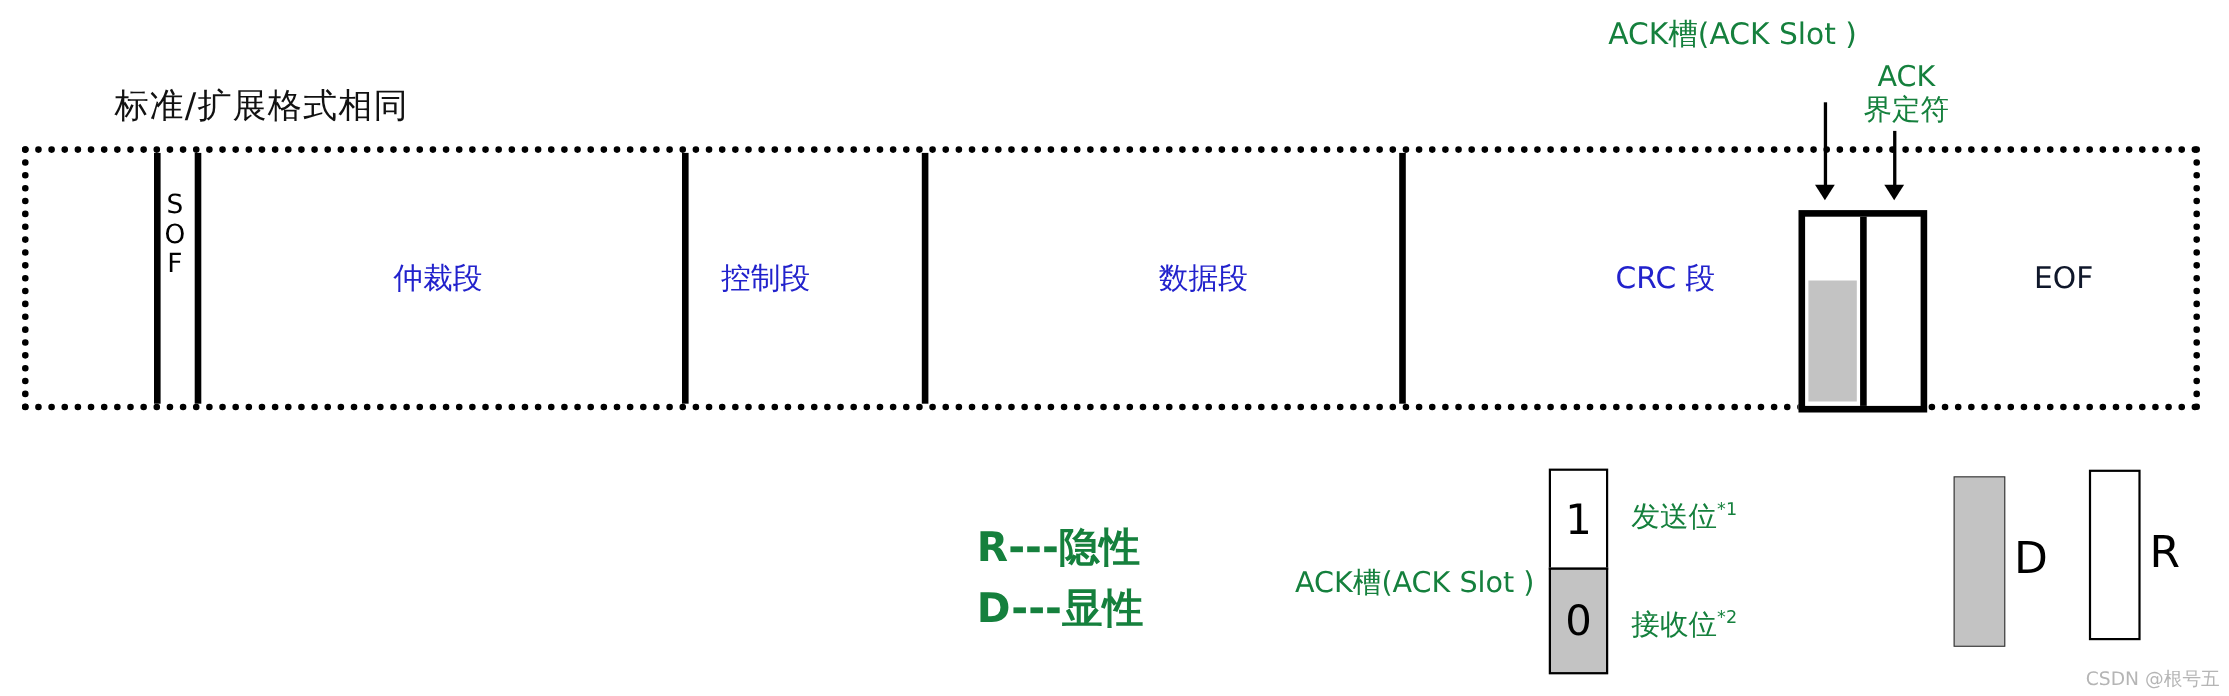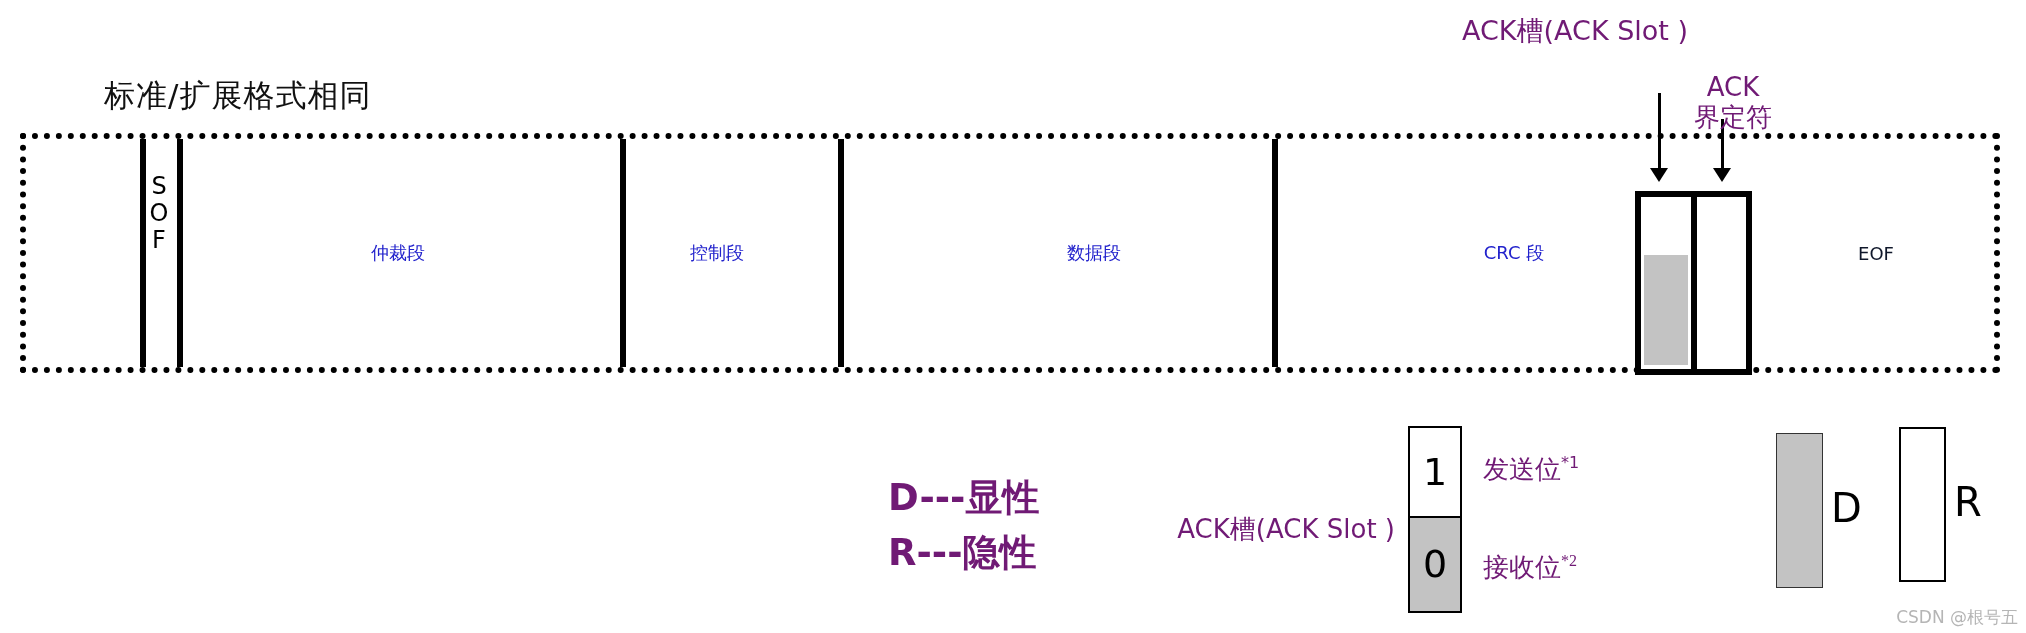--- a/index.html
+++ b/index.html
@@ -20,21 +20,21 @@
     width:1980px;height:240px;
     border:6px dotted #000;
     box-sizing:border-box;
     background:#fff;
   }
   .vline{
     position:absolute;top:139px;width:6px;height:228px;background:#000;
   }
   .seg-label{
     position:absolute;top:253px;transform:translate(-50%,-50%);
-    font-size:18px;color:#2222cc;white-space:nowrap;text-align:center;
+    font-size:27px;color:#2222cc;white-space:nowrap;text-align:center;
   }
   .seg-label.black{color:#0f172a;}
   .sof{
     position:absolute;left:159px;top:213px;transform:translate(-50%,-50%);
     display:flex;flex-direction:column;align-items:center;
     font-size:24px;line-height:27px;color:#000;
   }
   
   .ack-box{
     position:absolute;left:1635px;top:191px;width:117px;height:184px;
@@ -48,28 +48,28 @@
     position:absolute;left:3px;top:58px;width:44px;height:110px;
     background:#c3c3c3;
   }
   
   .arrow-line{position:absolute;width:3px;background:#000;}
   .arrow-head{
     position:absolute;width:0;height:0;
     border-left:9px solid transparent;border-right:9px solid transparent;
     border-top:14px solid #000;
   }
-  .red{color:#701a75;}
+  .red{color:#15803d;}
   .ack-top-label{
     position:absolute;left:1575px;top:13px;transform:translateX(-50%);
     font-size:27px;white-space:nowrap;
   }
   .ack-delim-label{
     position:absolute;left:1733px;top:55px;transform:translateX(-50%);
-    font-size:26px;line-height:30px;text-align:center;white-space:nowrap;margin-top:17px;
+    font-size:26px;line-height:30px;text-align:center;white-space:nowrap;
   }
   .legend-dr{
     position:absolute;left:888px;top:470px;
     font-size:37px;font-weight:bold;line-height:55px;white-space:nowrap;
   }
   .ack-bottom-label{
     position:absolute;left:1395px;top:512px;transform:translateX(-100%);
     font-size:26px;white-space:nowrap;
   }
   .bit-box{
@@ -77,21 +77,21 @@
     border:2px solid #000;box-sizing:border-box;
     text-align:center;font-size:38px;color:#000;background:#fff;
   }
   .bit-box.one{top:426px;height:92px;line-height:88px;}
   .bit-box.zero{top:516px;height:97px;line-height:93px;background:#c3c3c3;}
   .bit-note{
     position:absolute;left:1483px;font-size:26px;white-space:nowrap;
   }
   .bit-note sup{font-size:16px;}
   .send{top:452px;}
-  .receive{top:550px;font-family:Liberation Serif, serif;}
+  .receive{top:550px;}
   .dr-box{position:absolute;width:47px;height:155px;box-sizing:border-box;}
   .dr-box.d{left:1776px;top:433px;background:#c3c3c3;border:1px solid #333;}
   .dr-box.r{left:1899px;top:427px;background:#fff;border:2px solid #000;}
   .dr-label{position:absolute;font-size:40px;color:#000;}
   .dr-label.d{left:1831px;top:485px;}
   .dr-label.r{left:1954px;top:479px;}
   .watermark{
     position:absolute;right:8px;top:606px;
     font-size:17px;color:#b5b5b5;white-space:nowrap;margin-left:28px;
   }
@@ -111,21 +111,21 @@
   <div class="vline" style="left:838px"></div>
   <div class="vline" style="left:1272px"></div>
 
   <div class="sof">
     <span>S</span>
     <span>O</span>
     <span>F</span>
   </div>
 
   <div class="seg-label" style="left:398px">仲裁段</div>
-  <div class="seg-label" style="left:717px">控制段</div>
+  <div class="seg-label" style="left:696px">控制段</div>
   <div class="seg-label" style="left:1094px">数据段</div>
   <div class="seg-label" style="left:1514px">CRC 段</div>
   <div class="seg-label black" style="left:1876px">EOF</div>
 
   <div class="ack-box">
     <div class="ack-gray"></div>
     <div class="ack-mid"></div>
   </div>
 
   <div class="arrow-line" style="left:1658px;top:93px;height:77px"></div>
@@ -133,22 +133,22 @@
   <div class="arrow-line" style="left:1721px;top:119px;height:51px"></div>
   <div class="arrow-head" style="left:1713px;top:168px"></div>
 
   <div class="ack-top-label red">ACK槽(ACK Slot )</div>
   <div class="ack-delim-label red">
     <div>ACK</div>
     <div>界定符</div>
   </div>
 
   <div class="legend-dr red">
+    <div>R---隐性</div>
     <div>D---显性</div>
-    <div>R---隐性</div>
   </div>
 
   <div class="ack-bottom-label red">ACK槽(ACK Slot )</div>
   <div class="bit-box one">1</div>
   <div class="bit-box zero">0</div>
 
   <div class="bit-note red send">
     <span>发送位</span><sup>*1</sup>
   </div>
   <div class="bit-note red receive">

